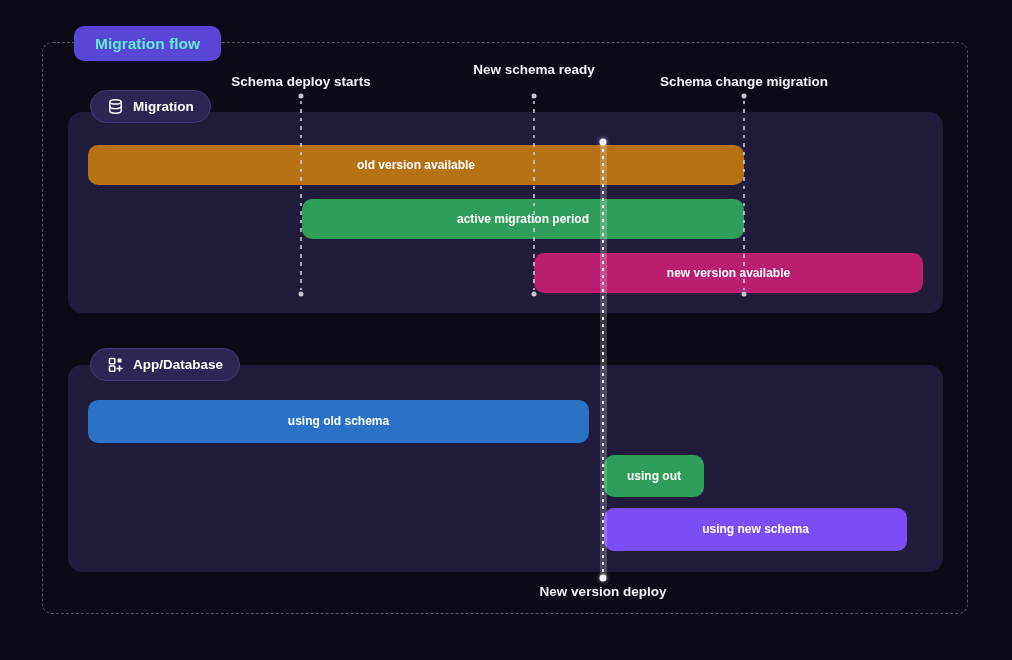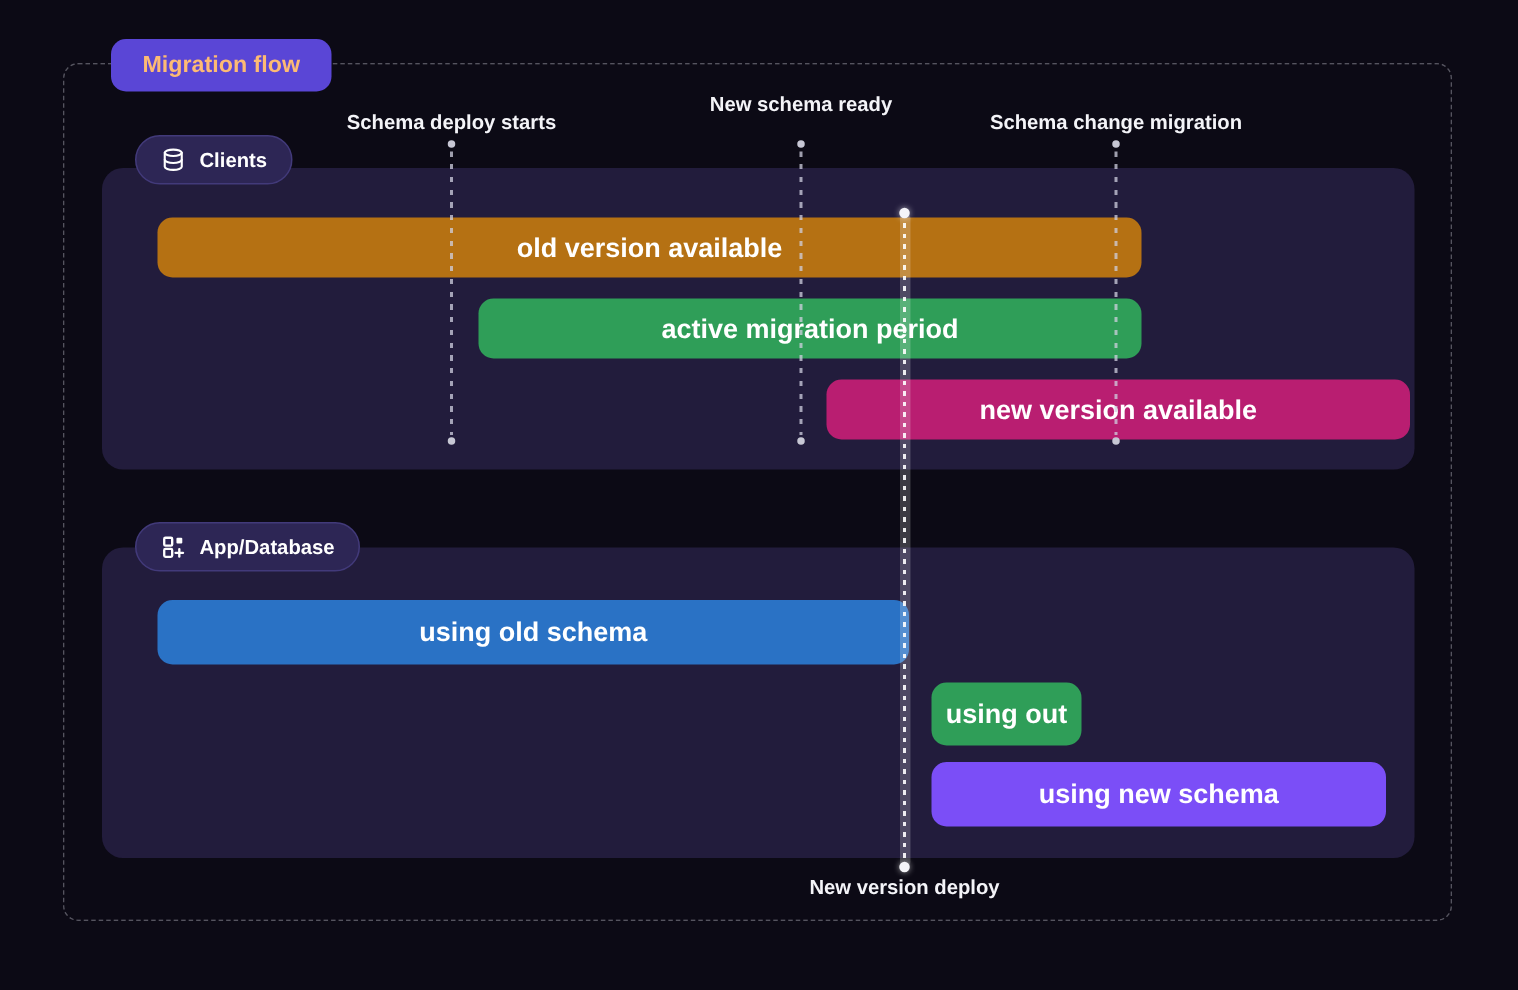--- a/index.html
+++ b/index.html
@@ -7,26 +7,26 @@
     position:relative;width:1012px;height:660px;overflow:hidden;
     background:#0c0a15;font-family:"Liberation Sans",sans-serif;
   }
   #frame{
     position:absolute;left:42px;top:42px;width:924px;height:570px;
     border:1px dashed #55545f;border-radius:10px;z-index:1;
   }
   #title-badge{
     position:absolute;left:74px;top:26px;height:35px;padding:0 21px;
     background:#5a46d6;border-radius:10px;display:flex;align-items:center;
-    color:#fdba74;font-size:15.5px;font-weight:700;z-index:7;
+    color:#5eead4;font-size:15.5px;font-weight:700;z-index:7;
   }
   .panel{position:absolute;border-radius:14px;z-index:2;}
   .bar{
     position:absolute;border-radius:10px;z-index:3;color:#ffffff;
-    font-size:18px;font-weight:700;text-align:center;white-space:nowrap;margin-left:17px;
+    font-size:12px;font-weight:700;text-align:center;white-space:nowrap;
   }
   .badge{
     position:absolute;height:33px;padding:0 16px;border-radius:17px;
     background:#2d2655;border:1px solid #423a7a;display:flex;align-items:center;gap:9px;
     color:#ffffff;font-size:13.5px;font-weight:700;z-index:6;box-sizing:border-box;
   }
   .badge-icon{display:flex;align-items:center;}
   .m-label,.deploy-label{
     position:absolute;transform:translateX(-50%);color:#f4f4f8;
     font-size:13.5px;font-weight:700;white-space:nowrap;z-index:6;
@@ -57,21 +57,21 @@
   </div>
 <div class="panel" style="left: 68px; top: 112px; width: 875px; height: 201px; background: rgb(34, 28, 60);"></div>
     <div class="badge" style="left: 90px; top: 90px;">
       <span class="badge-icon">
         <svg width="17" height="17" viewBox="0 0 24 24" fill="none" stroke="#ffffff" stroke-width="2" stroke-linecap="round">
           <ellipse cx="12" cy="5.5" rx="8" ry="3"></ellipse>
           <path d="M4 5.5v6.5c0 1.66 3.58 3 8 3s8-1.34 8-3V5.5"></path>
           <path d="M4 12v6.5c0 1.66 3.58 3 8 3s8-1.34 8-3V12"></path>
         </svg>
       </span>
-      <span>Clients</span>
+      <span>Migration</span>
     </div>
     <div class="bar" style="left: 88px; top: 145px; width: 656px; height: 40px; line-height: 40px; background: rgb(181, 113, 19);">old version available</div>
     <div class="bar" style="left: 302px; top: 199px; width: 442px; height: 40px; line-height: 40px; background: rgb(47, 158, 88);">active migration period</div>
     <div class="bar" style="left: 534px; top: 253px; width: 389px; height: 40px; line-height: 40px; background: rgb(185, 30, 113);">new version available</div>
     <div class="panel" style="left: 68px; top: 365px; width: 875px; height: 207px; background: rgb(34, 28, 60);"></div>
     <div class="badge" style="left: 90px; top: 348px;">
       <span class="badge-icon">
         <svg width="17" height="17" viewBox="0 0 24 24" fill="none" stroke="#ffffff" stroke-width="2.2" stroke-linecap="round">
           <rect x="3.5" y="3.5" width="7.5" height="7.5" rx="1.2"></rect>
           <rect x="15" y="3.5" width="5.5" height="5.5" rx="1" fill="#ffffff" stroke="none"></rect>

